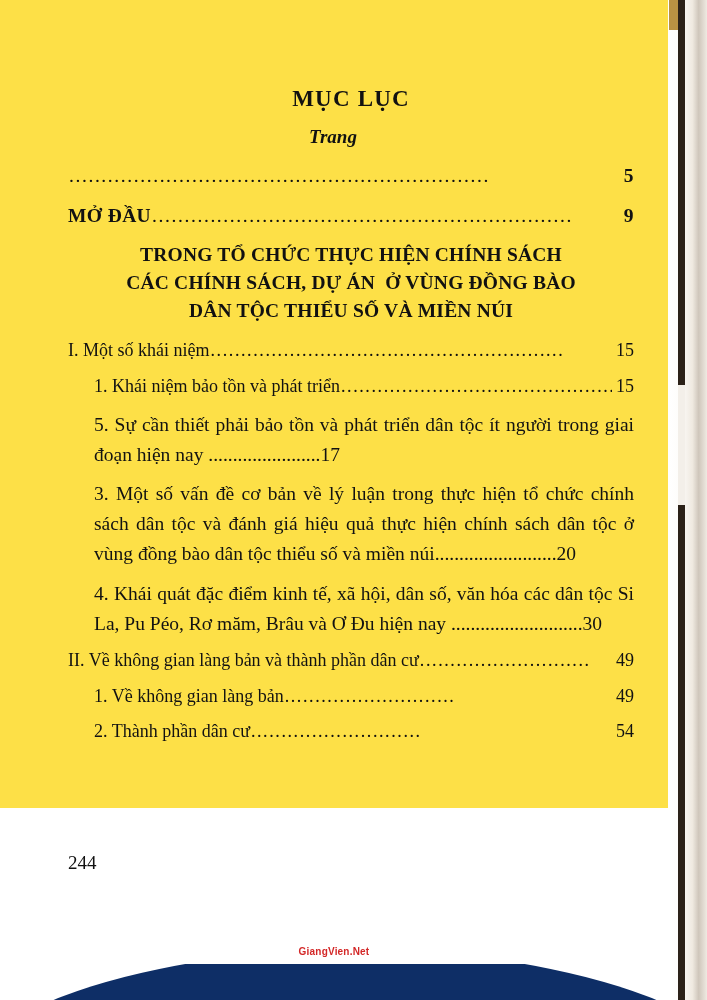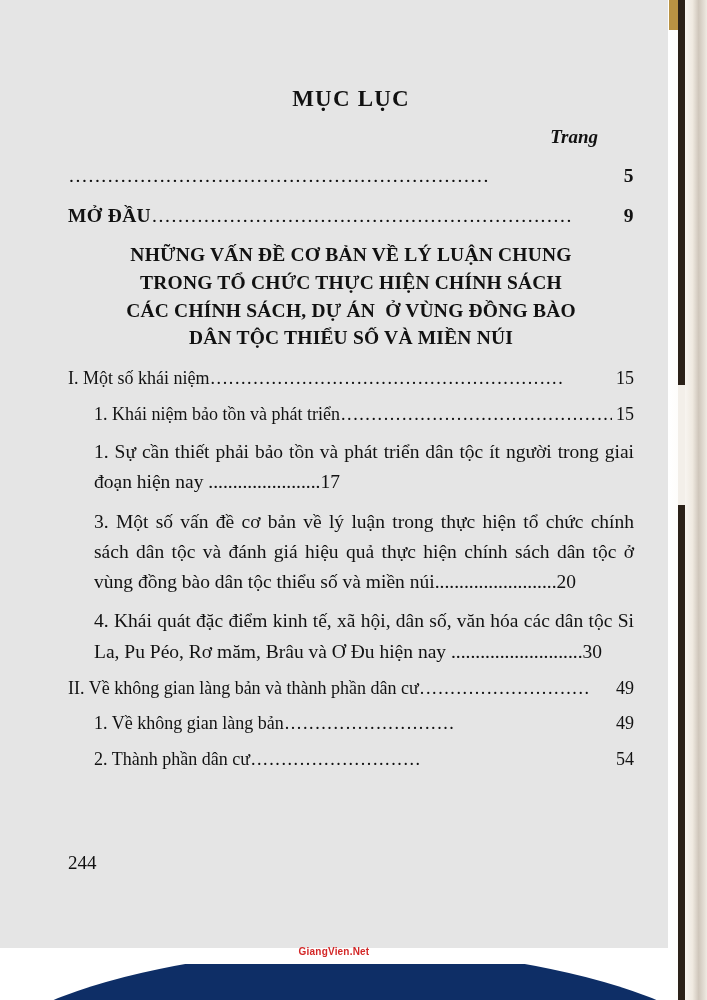--- a/index.html
+++ b/index.html
@@ -73,42 +73,42 @@
     height: 158px;
     border-radius: 50% 50% 0 0 / 100% 100% 0 0;
     background: #c8a25f;
   }
 
   .sheet {
     position: absolute;
     left: 0;
     top: 0;
     width: 668px;
-    height: 948px;
-    background: #e5e5e5;
+    height: 808px;
+    background: #fde047;
   }
 
   .content {
     position: absolute;
     left: 68px;
     top: 86px;
     width: 566px;
   }
 
   .toc-title {
     text-align: center;
     font-weight: bold;
     font-size: 23px;
     letter-spacing: 1.2px;
     color: #111;
     margin-bottom: 14px;
   }
 
   .trang {
-    text-align: right;
+    text-align: center;
     font-style: italic;
     font-weight: bold;
     font-size: 19px;
     padding-right: 36px;
     margin-bottom: 14px;
     color: #111;
   }
 
   .entry {
     display: flex;
@@ -227,40 +227,39 @@
     </div>
 
     <div class="entry bold">
       <span class="label">MỞ ĐẦU</span>
       <span class="dots">.................................................................</span>
       <span class="pg">9</span>
     </div>
 
 
     <div class="chapter-title">
-      <div>NHỮNG VẤN ĐỀ CƠ BẢN VỀ LÝ LUẬN CHUNG</div>
       <div>TRONG TỔ CHỨC THỰC HIỆN CHÍNH SÁCH</div>
       <div>CÁC CHÍNH SÁCH, DỰ ÁN  Ở VÙNG ĐỒNG BÀO</div>
       <div>DÂN TỘC THIỂU SỐ VÀ MIỀN NÚI</div>
     </div>
 
     <div class="entry">
       <span class="label">I. Một số khái niệm</span>
       <span class="dots">..........................................................</span>
       <span class="pg">15</span>
     </div>
 
     <div class="entry sub">
       <span class="label">1. Khái niệm bảo tồn và phát triển</span>
       <span class="dots">..........................................................</span>
       <span class="pg">15</span>
     </div>
 
     <div class="entry-wrap indent1">
-      <span class="lead">1. Sự cần thiết phải bảo tồn và phát triển dân tộc ít người trong giai đoạn hiện nay</span><span class="tail"> <span>.......................</span><span>17</span></span>
+      <span class="lead">5. Sự cần thiết phải bảo tồn và phát triển dân tộc ít người trong giai đoạn hiện nay</span><span class="tail"> <span>.......................</span><span>17</span></span>
     </div>
 
     <div class="entry-wrap indent1">
       <span class="lead">3. Một số vấn đề cơ bản về lý luận trong thực hiện tổ chức chính sách dân tộc và đánh giá hiệu quả thực hiện chính sách dân tộc ở vùng đồng bào dân tộc thiểu số và miền núi</span><span class="tail"><span>.........................</span><span>20</span></span>
     </div>
 
     <div class="entry-wrap indent1">
       <span class="lead">4. Khái quát đặc điểm kinh tế, xã hội, dân số, văn hóa các dân tộc Si La, Pu Péo, Rơ măm, Brâu và Ơ Đu hiện nay</span><span class="tail"> <span>...........................</span><span>30</span></span>
     </div>
 

